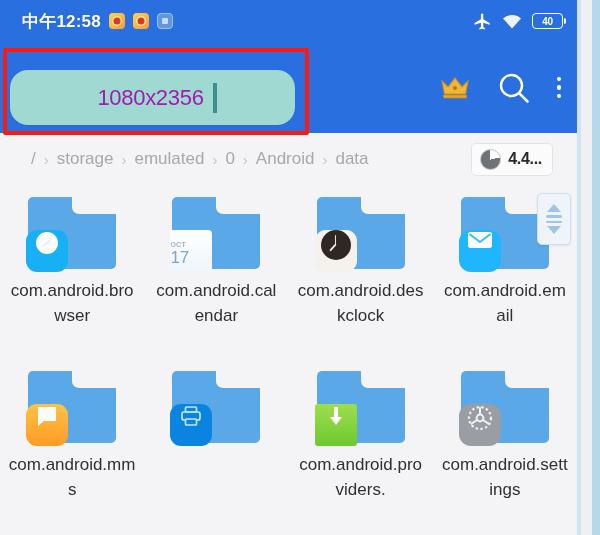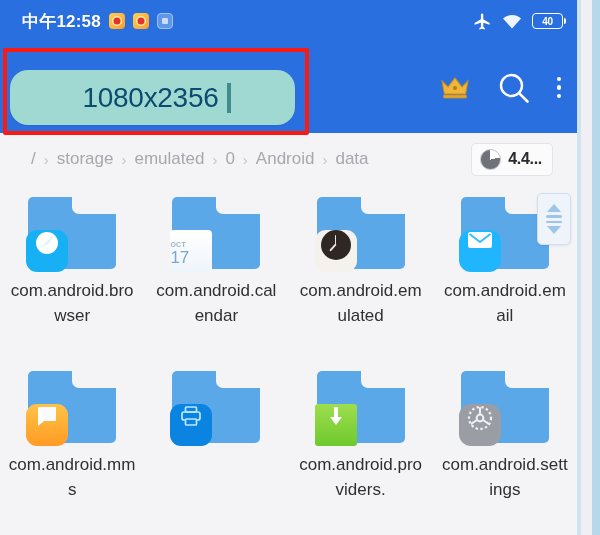--- a/index.html
+++ b/index.html
@@ -267,21 +267,21 @@
   #perf-overlay {
     position: absolute; left: 10px; top: 70px;
     width: 285px; height: 55px;
     background: #9fd9d2;
     border-radius: 18px;
     display: flex; align-items: center; justify-content: center;
     gap: 0;
     box-shadow: 0 1px 2px rgba(0,0,0,.08);
   }
   #perf-overlay .val {
-    font-size: 28px; color: #0c4a6e; letter-spacing: -.3px;
+    font-size: 22px; color: #a21caf; letter-spacing: -.3px;
     padding: 0 9px;
   }
   #perf-overlay .divider {
     width: 2px; height: 30px; background: #3f8d8c;
   }
   #red-box {
     position: absolute; left: 3px; top: 48px;
     width: 306px; height: 87px;
     border: 4px solid #f91b12;
     border-radius: 2px;
@@ -397,21 +397,21 @@
     </div>
 
     <div class="file-item">
       <div class="folder">
         <div class="body"></div>
           <div class="notch"></div>
         <div class="badge deskclock">
           <span class="clock-face"></span>
         </div>
       </div>
-      <div class="label">com.android.emulated</div>
+      <div class="label">com.android.deskclock</div>
     </div>
 
     <div class="file-item">
       <div class="folder">
         <div class="body"></div>
           <div class="notch"></div>
         <div class="badge email">
           <svg width="26" height="20" viewBox="0 0 26 20">
             <rect x="1" y="2" width="24" height="16" rx="2.5" fill="#ffffff"></rect>
             <path d="M2.5 4 13 12 23.5 4" fill="none" stroke="#3cc0f5" stroke-width="2.2" stroke-linejoin="round"></path>

